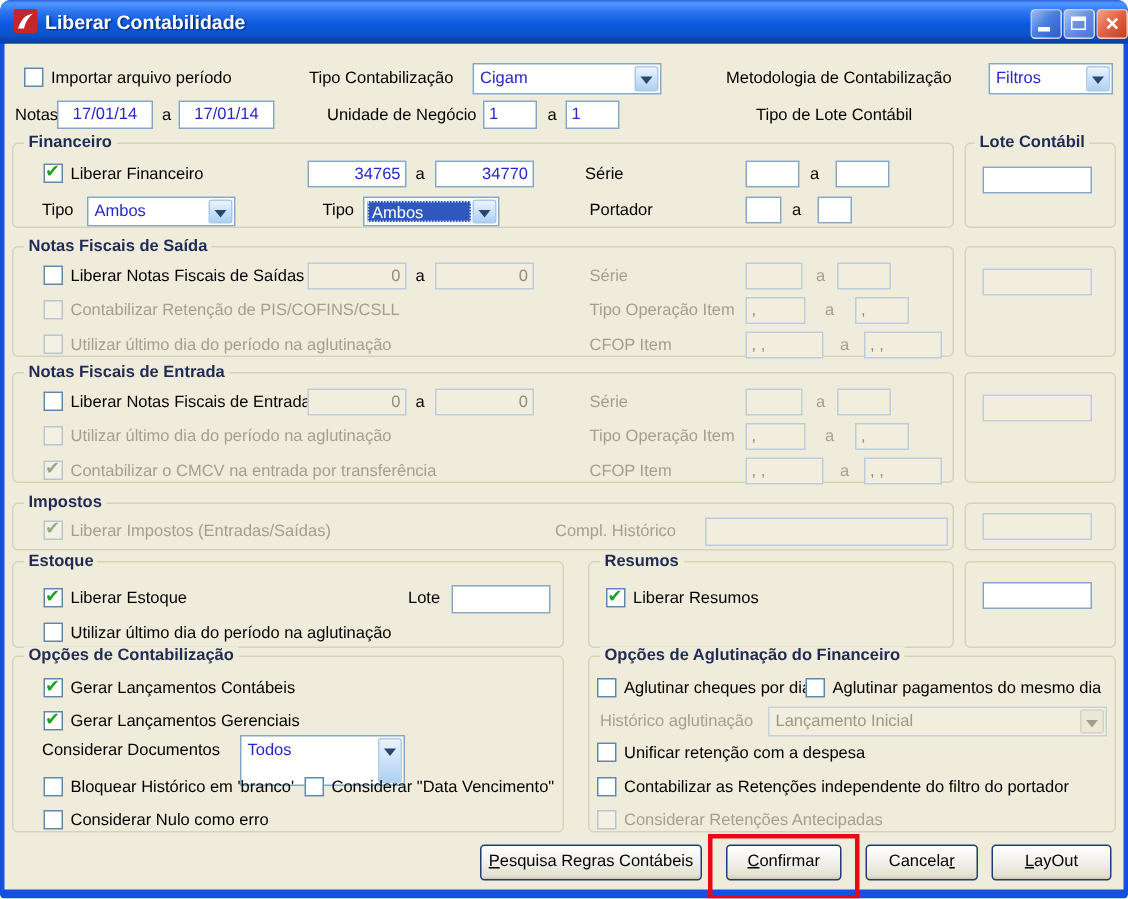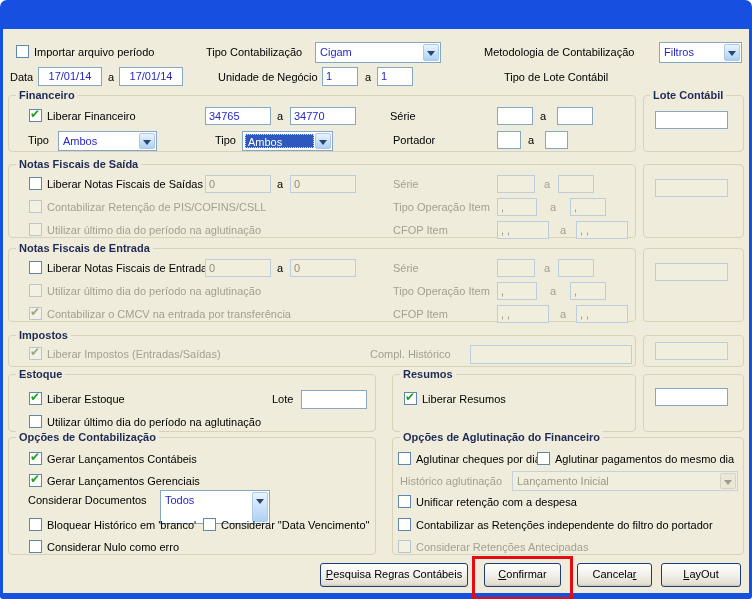--- a/index.html
+++ b/index.html
@@ -16,21 +16,21 @@
   .wb.bmin,.wb.bmax{background:linear-gradient(135deg,#9dbdf2,#4a7fe0 45%,#2a5cc8);}
   .wb.bmax{background:linear-gradient(135deg,#aac4ef,#6a93e4 45%,#4a74cf);}
   .wb.bclose{background:linear-gradient(135deg,#f0a285,#e2674a 45%,#c63c1d);color:#fff;font-size:12px;font-weight:bold;text-align:center;line-height:18px;}
   .wb .dash{position:absolute;left:4px;bottom:4px;width:8px;height:3px;background:#fff;}
   .wb .sq{position:absolute;left:4px;top:4px;width:10px;height:9px;border:2px solid #fff;border-width:3px 1px 1px 1px;box-sizing:border-box;}
   
   .lbl{position:absolute;white-space:nowrap;line-height:13px;}
   .lbl.dis{color:#a3a091;}
   .fld{position:absolute;background:#fff;border:1px solid #85a7c3;box-sizing:border-box;color:#2626cc;
        padding:2px 3px;white-space:nowrap;overflow:hidden;line-height:12px;}
-  .fld.r{text-align:left;} .fld.c{text-align:center;}
+  .fld.r{text-align:right;} .fld.c{text-align:center;}
   .fld.dis{background:#f1eedd;border-color:#bccedd;color:#8f8d7d;}
   .cb{position:absolute;width:13px;height:13px;background:#fff;border:1px solid #5e87aa;box-sizing:border-box;}
   .cb .mark{position:absolute;left:0;top:-3px;font-size:12px;font-style:normal;color:#1da120;}
   .cb.dis{background:#f3f0e4;border-color:#bac5cd;}
   .cb.dis .mark{color:#98a88c;}
   .combo{position:absolute;background:#fff;border:1px solid #85a7c3;box-sizing:border-box;color:#2626cc;}
   .combo .val{position:absolute;left:4px;top:3px;white-space:nowrap;line-height:12px;}
   .combo .cbtn{position:absolute;right:1px;top:1px;bottom:1px;width:16px;border-radius:2px;
      background:linear-gradient(180deg,#eaf4fe,#cfe4fa 45%,#aed1f2);border:1px solid #abc9e8;box-sizing:border-box;}
   .combo .tri{position:absolute;left:3px;top:6px;width:0;height:0;border:4px solid transparent;border-top:5px solid #26486f;}
@@ -45,39 +45,55 @@
      background:linear-gradient(180deg,#ffffff,#f2f0e9 50%,#e4dfd2 90%,#cfc7b6);text-align:center;line-height:21px;color:#000;}
   .pbtn .u{text-decoration:underline;}
   .annotation{position:absolute;border:3px solid #e50b12;}
 </style>
 </head>
 <body>
 
 <div id="win">
   <div id="client"></div>
 
+  <div id="titlebar">
+    <span class="appicon">
+      <svg width="16" height="16">
+          <rect width="16" height="16" rx="2" fill="#c6252b"></rect>
+          <path d="M3 13 C6 4.5, 9.5 4, 13 3 C9 6.5, 8 9.5, 7 13 Z" fill="#fff"></path>
+        </svg>
+    </span>
+    <span class="title">Liberar Contabilidade</span>
+    <span class="wb bmin" style="left:687px">
+        <i class="dash"></i>
+      </span>
+    <span class="wb bmax" style="left:709px">
+        <i class="sq"></i>
+      </span>
+    <span class="wb bclose" style="left:731px"><span>✕</span></span>
+  </div>
 
   <span class="cb" style="left:16px;top:45px"></span>
   <span class="lbl" style="left:34px;top:46px">Importar arquivo período</span>
   <span class="lbl" style="left:206px;top:46px">Tipo Contabilização</span>
   <div class="combo" style="left:315px;top:42px;width:126px;height:21px">
     <span class="val">Cigam</span>
     <span class="cbtn">
         <i class="tri"></i>
       </span>
   </div>
   <span class="lbl" style="left:484px;top:46px">Metodologia de Contabilização</span>
   <div class="combo" style="left:659px;top:42px;width:83px;height:21px">
     <span class="val">Filtros</span>
     <span class="cbtn">
         <i class="tri"></i>
       </span>
   </div>
 
-  <span class="lbl" style="left:10px;top:71px">Data</span>
+  <span class="lbl" style="left:10px;top:71px">Notas</span>
   <div class="fld c" style="left:38px;top:67px;width:64px;height:19px">17/01/14</div>
   <span class="lbl" style="left:108px;top:71px">a</span>
   <div class="fld c" style="left:119px;top:67px;width:64px;height:19px">17/01/14</div>
   <span class="lbl" style="left:218px;top:71px">Unidade de Negócio</span>
   <div class="fld" style="left:322px;top:67px;width:36px;height:19px">1</div>
   <span class="lbl" style="left:365px;top:71px">a</span>
   <div class="fld" style="left:377px;top:67px;width:36px;height:19px">1</div>
   <span class="lbl" style="left:504px;top:71px">Tipo de Lote Contábil</span>
 
   <div class="gb" style="left:8px;top:95px;width:628px;height:57px"></div>

